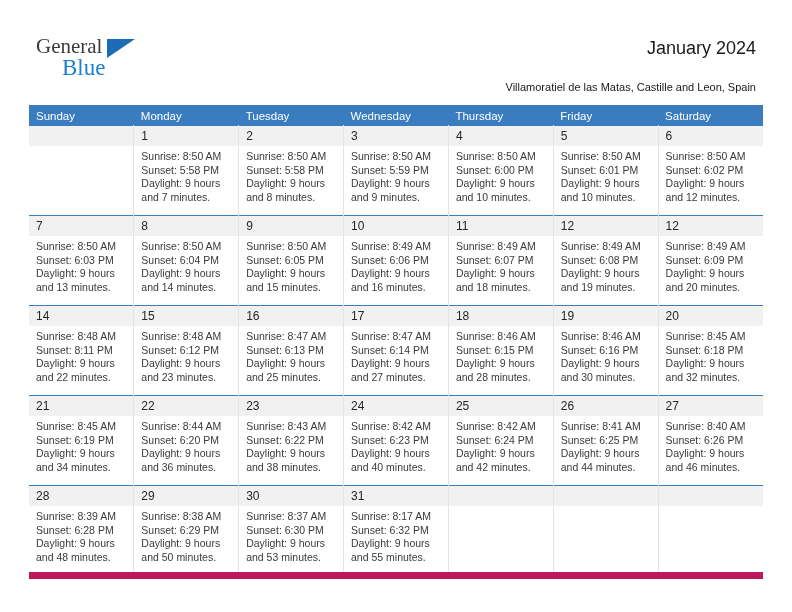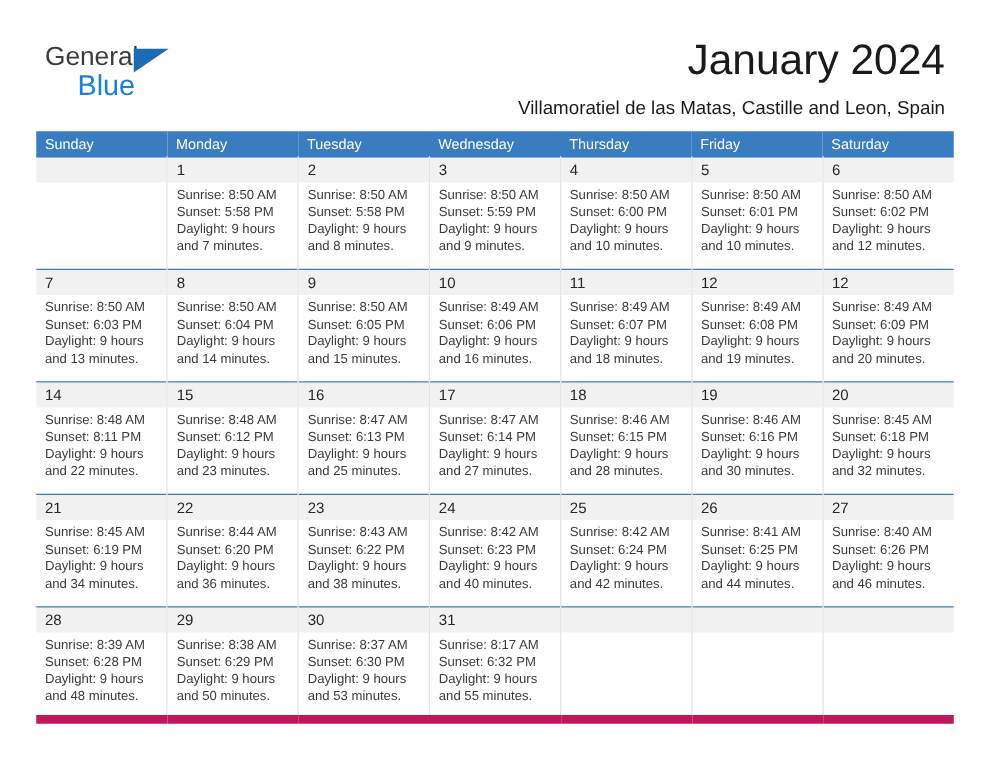--- a/index.html
+++ b/index.html
@@ -18,21 +18,21 @@
 
   
   .header {
     position: absolute;
     left: 0; top: 0;
     width: 792px; height: 104px;
   }
   .logo {
     position: absolute;
     left: 36px; top: 34px;
-    width: 130px; height: 48px;
+    width: 130px; height: 48px; font-family: Liberation Serif, serif;
   }
   .logo-general {
     position: absolute;
     left: 0; top: 0;
     font-size: 21px;
     color: #3b3b3b;
     letter-spacing: 0px;
     line-height: 24px;
   }
   .logo-tri {
@@ -45,30 +45,30 @@
   .logo-blue {
     position: absolute;
     left: 26px; top: 22px;
     font-size: 23px;
     color: #1b7fd4;
     line-height: 24px;
   }
   .title {
     position: absolute;
     right: 36px; top: 33px;
-    font-size: 34px;
+    font-size: 18px;
     color: #1a1a1a;
     text-align: right;
     line-height: 30px;
     white-space: nowrap;
   }
   .subtitle {
     position: absolute;
     right: 36px; top: 79px;
-    font-size: 15px;
+    font-size: 11px;
     color: #1a1a1a;
     text-align: right;
     line-height: 16px;
     white-space: nowrap;
   }
 
   
   .calendar {
     position: absolute;
     left: 29px; top: 105px;

